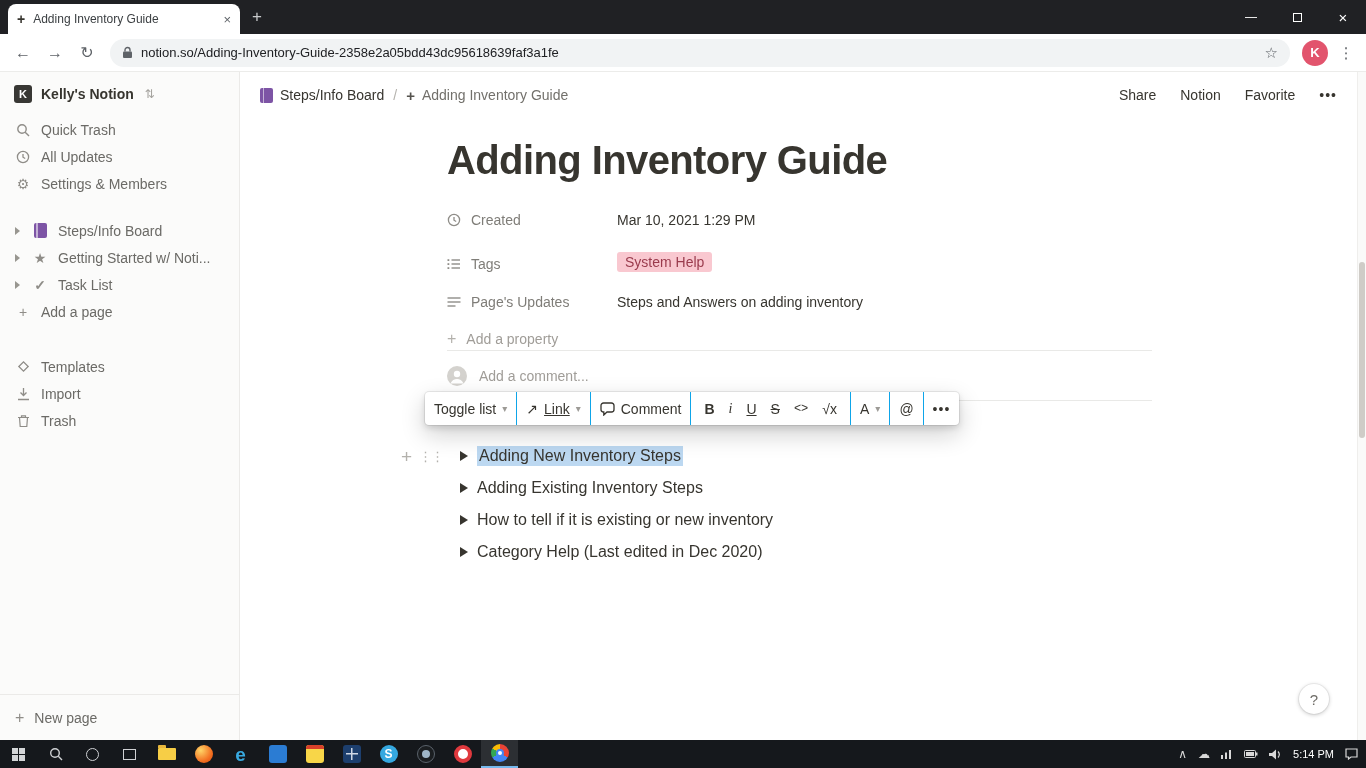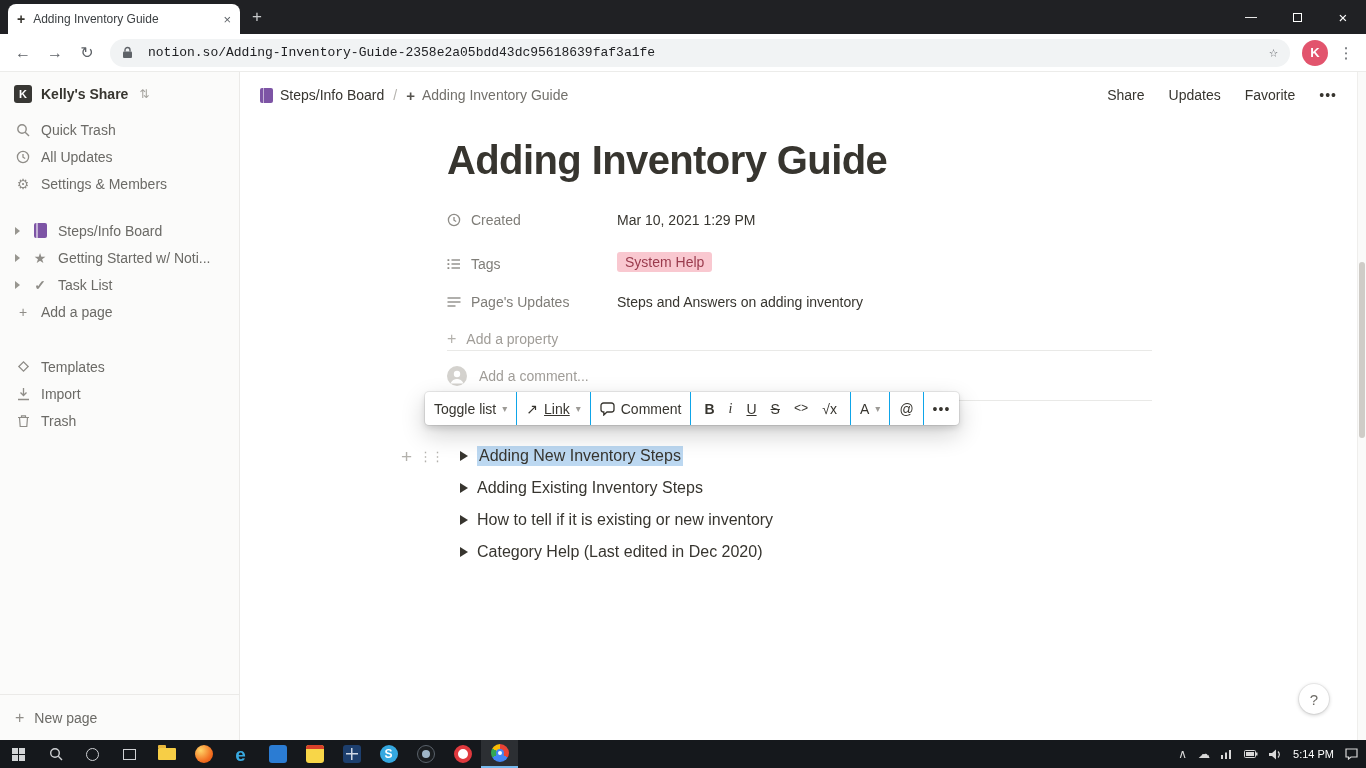--- a/index.html
+++ b/index.html
@@ -18,21 +18,21 @@
   .newtab { align-self:center; color:#c8cacc; font-size:17px; margin-left:12px; }
   .win-controls { margin-left:auto; display:flex; height:34px; }
   .win-btn { width:46px; display:flex; align-items:center; justify-content:center; color:#fff; font-size:12px; }
   .max-box { width:9px; height:9px; border:1px solid #fff; display:inline-block; }
 
   .navbar { height:38px; background:#fff; display:flex; align-items:center; padding:0 8px; gap:2px;
             border-bottom:1px solid #ececea; }
   .nav-icn { width:30px; height:30px; border-radius:50%; display:flex; align-items:center; justify-content:center;
              color:#5f6368; font-size:16px; }
   .urlbar { flex:1; height:28px; background:#f1f3f4; border-radius:14px; display:flex; align-items:center;
-            padding:0 12px; gap:15px; margin:0 6px;font-family:Liberation Mono, monospace; }
+            padding:0 12px; gap:8px; margin:0 6px; }
   .url-text { font-size:13px; color:#202124; }
   .url-star { margin-left:auto; color:#5f6368; font-size:15px; }
   .avatar { width:26px; height:26px; border-radius:50%; background:#e2546d; color:#fff; font-size:13px;
             font-weight:700; display:flex; align-items:center; justify-content:center; margin:0 4px; }
   .kebab { color:#5f6368; font-size:15px; width:24px; text-align:center; }
 
   
   .app { position:absolute; top:72px; left:0; right:0; bottom:28px; display:flex; }
 
   
@@ -186,21 +186,21 @@
     </div>
     <div class="avatar">K</div>
     <div class="kebab">⋮</div>
   </div>
 
   <div class="app">
 
     <aside class="sidebar">
       <div class="ws-row">
         <span class="ws-badge">K</span>
-        <span class="ws-name">Kelly's Share</span>
+        <span class="ws-name">Kelly's Notion</span>
         <span class="ws-swap">⇅</span>
       </div>
 
       <div class="side-item">
         <span class="glyph">
             <svg width="14" height="14">
               <circle cx="6" cy="6" r="4.2" fill="none" stroke="#8f8d88" stroke-width="1.4"></circle>
               <line x1="9.2" y1="9.2" x2="13" y2="13" stroke="#8f8d88" stroke-width="1.4"></line>
             </svg>
           </span>
@@ -284,21 +284,21 @@
           <span class="book-icon"></span>
           <span>Steps/Info Board</span>
         </span>
         <span class="crumb-sep">/</span>
         <span class="crumb crumb-current">
           <span class="crumb-plus">+</span>
           <span>Adding Inventory Guide</span>
         </span>
         <div class="topbar-right">
           <span>Share</span>
-          <span>Updates</span>
+          <span>Notion</span>
           <span>Favorite</span>
           <span style="letter-spacing:1px;">•••</span>
         </div>
       </div>
 
       <div class="content">
         <h1 class="page-title">Adding Inventory Guide</h1>
 
         <div class="props">
           <div class="prop-row">

